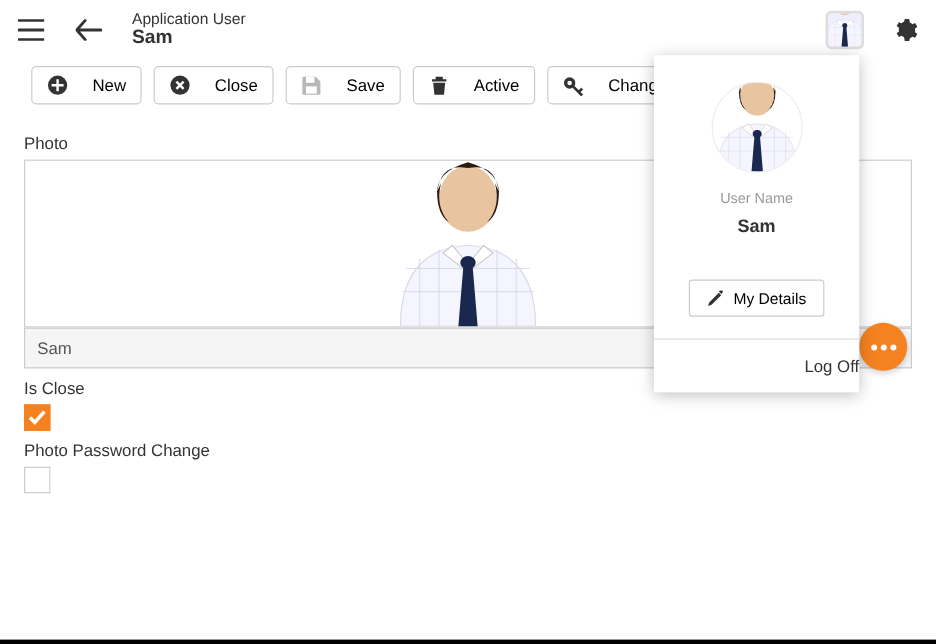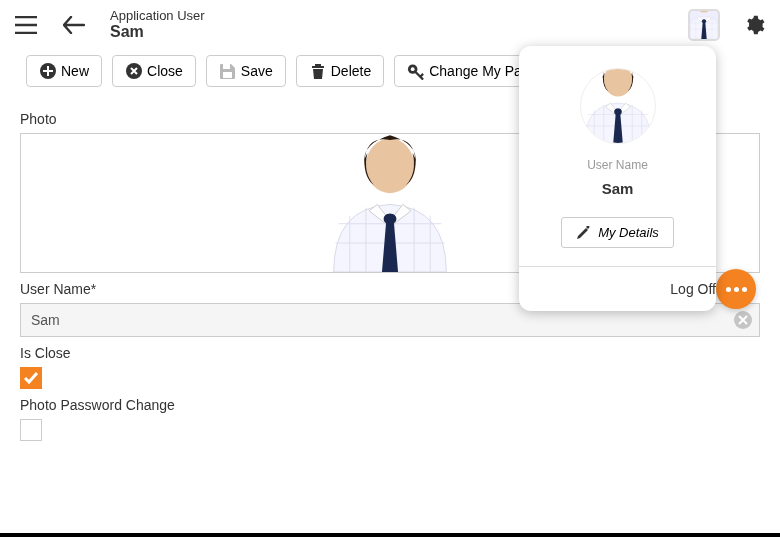--- a/index.html
+++ b/index.html
@@ -4,38 +4,38 @@
 <style>
   * { box-sizing: border-box; margin: 0; padding: 0; font-family: Arial, Helvetica, sans-serif; }
   body { width: 780px; height: 537px; background: #fff; overflow: hidden; position: relative; color:#333; }
   .header { display: flex; align-items: center; padding: 8px 14px; gap: 24px; }
   .ham-icon, .back-icon, .gear-icon { width:24px; height:24px; display:flex; align-items:center; justify-content:center; cursor:pointer; }
   .title-block { flex:1; }
   .page-subtitle { font-size:13px; color:#333; }
   .page-title { font-size:16px; font-weight:bold; }
   .avatar-small { width:28px; height:28px; border-radius:3px; background:#eef; overflow:hidden; display:flex; align-items:flex-end; justify-content:center; box-shadow:0 0 0 2px #ddd; cursor:pointer;}
   .toolbar { display:flex; gap:10px; padding:6px 18px 6px 26px; }
-  .btn { border:1px solid #ccc; background:#fff; border-radius:4px; padding:6px 12px; display:flex; align-items:center; gap:4px; font-size:14px; cursor:pointer; }
+  .btn { border:1px solid #ccc; background:#fff; border-radius:4px; padding:6px 12px; display:flex; align-items:center; gap:20px; font-size:14px; cursor:pointer; }
   .btn .icon { width:18px; height:18px; display:flex; align-items:center; justify-content:center; }
   .form { padding:10px 20px; }
   .label { font-size:14px; font-weight:normal; margin:8px 0 6px; }
   .photo-box { border:1px solid #ccc; height:140px; display:flex; align-items:flex-end; justify-content:center; position:relative; overflow:hidden; }
   .input-wrap { position:relative; }
   .text-input { width:100%; border:1px solid #ccc; background:#f5f5f5; padding:8px 30px 8px 10px; font-size:14px; color:#555;}
   .clear-x { position:absolute; right:8px; top:50%; transform:translateY(-50%); width:18px; height:18px; border-radius:50%; background:#c5c5c5; display:flex; align-items:center; justify-content:center; color:#fff; font-size:12px; cursor:pointer;}
   .checkbox { width:22px; height:22px; border:1px solid #ccc; display:flex; align-items:center; justify-content:center; margin-top:4px; cursor:pointer;}
   .checkbox.checked { background:#f58220; border-color:#f58220; }
   .fab { position:absolute; right:24px; top:269px; width:40px; height:40px; border-radius:50%; background:#f58220; display:flex; align-items:center; justify-content:center; gap:3px; cursor:pointer; box-shadow:0 2px 6px rgba(0,0,0,.2);}
   .fab span { width:5px; height:5px; background:#fff; border-radius:50%; }
-  .popover { position:absolute; top:46px; right:64px; width:197px; background:#fff; border-radius:12px; box-shadow:0 2px 12px rgba(0,0,0,.25); z-index:10; }
+  .popover { position:absolute; top:46px; right:64px; width:171px; background:#fff; border-radius:0; box-shadow:0 2px 12px rgba(0,0,0,.25); z-index:10; }
   .pop-top { padding:22px 10px 18px; display:flex; flex-direction:column; align-items:center; gap:8px; }
   .avatar-big { width:76px; height:76px; border-radius:50%; border:1px solid #eee; background:#fff; overflow:hidden; display:flex; align-items:flex-end; justify-content:center;}
   .pop-label { font-size:12px; color:#999; margin-top:6px;}
   .pop-name { font-size:15px; font-weight:bold; }
-  .pop-btn { margin-top:12px; border:1px solid #ccc; background:#fff; border-radius:3px; padding:7px 14px; font-size:13px; display:flex; align-items:center; gap:8px; cursor:pointer;font-style:italic;}
+  .pop-btn { margin-top:28px; border:1px solid #ccc; background:#fff; border-radius:3px; padding:7px 14px; font-size:13px; display:flex; align-items:center; gap:8px; cursor:pointer;}
   .pop-sep { height:1px; background:#ddd;}
   .pop-action { text-align:right; padding:14px 0; font-size:14px; cursor:pointer;}
   svg { display:block; }
   .bottom-bar { position:absolute; bottom:0; left:0; right:0; height:4px; background:#000;}
 </style>
 </head>
 <body>
 
 <svg width="0" height="0" style="position:absolute">
   <defs>
@@ -113,21 +113,21 @@
         </svg>
       </span>
     <span>Save</span>
   </button>
   <button class="btn">
     <span class="icon">
         <svg width="16" height="17" viewBox="0 0 16 17">
           <path fill="#333" d="M2 3h12v2H2zM5 1h6v2H5zM3 6h10l-1 10H4z"></path>
         </svg>
       </span>
-    <span>Delete</span>
+    <span>Active</span>
   </button>
   <button class="btn">
     <span class="icon">
         <svg width="19" height="17" viewBox="0 0 19 17">
           <circle cx="6" cy="6" r="5" fill="#333"></circle>
           <circle cx="6" cy="6" r="2" fill="#fff"></circle>
           <path d="M9 9l8 8M14 14l3-3" stroke="#333" stroke-width="2.4" fill="none"></path>
         </svg>
       </span>
     <span>Change My Password</span>
@@ -135,21 +135,20 @@
 </div>
 
 <div class="form">
   <div class="label">Photo</div>
   <div class="photo-box">
     <svg width="130" height="140" viewBox="12 3 76 87">
         <use href="#person"></use>
       </svg>
   </div>
 
-  <div class="label">User Name*</div>
   <div class="input-wrap">
     <input class="text-input" value="Sam" style="">
     <div class="clear-x">
       <svg width="10" height="10" viewBox="0 0 10 10">
           <path d="M1 1l8 8M9 1l-8 8" stroke="#fff" stroke-width="2"></path>
         </svg>
     </div>
   </div>
 
   <div class="label">Is Close</div>

